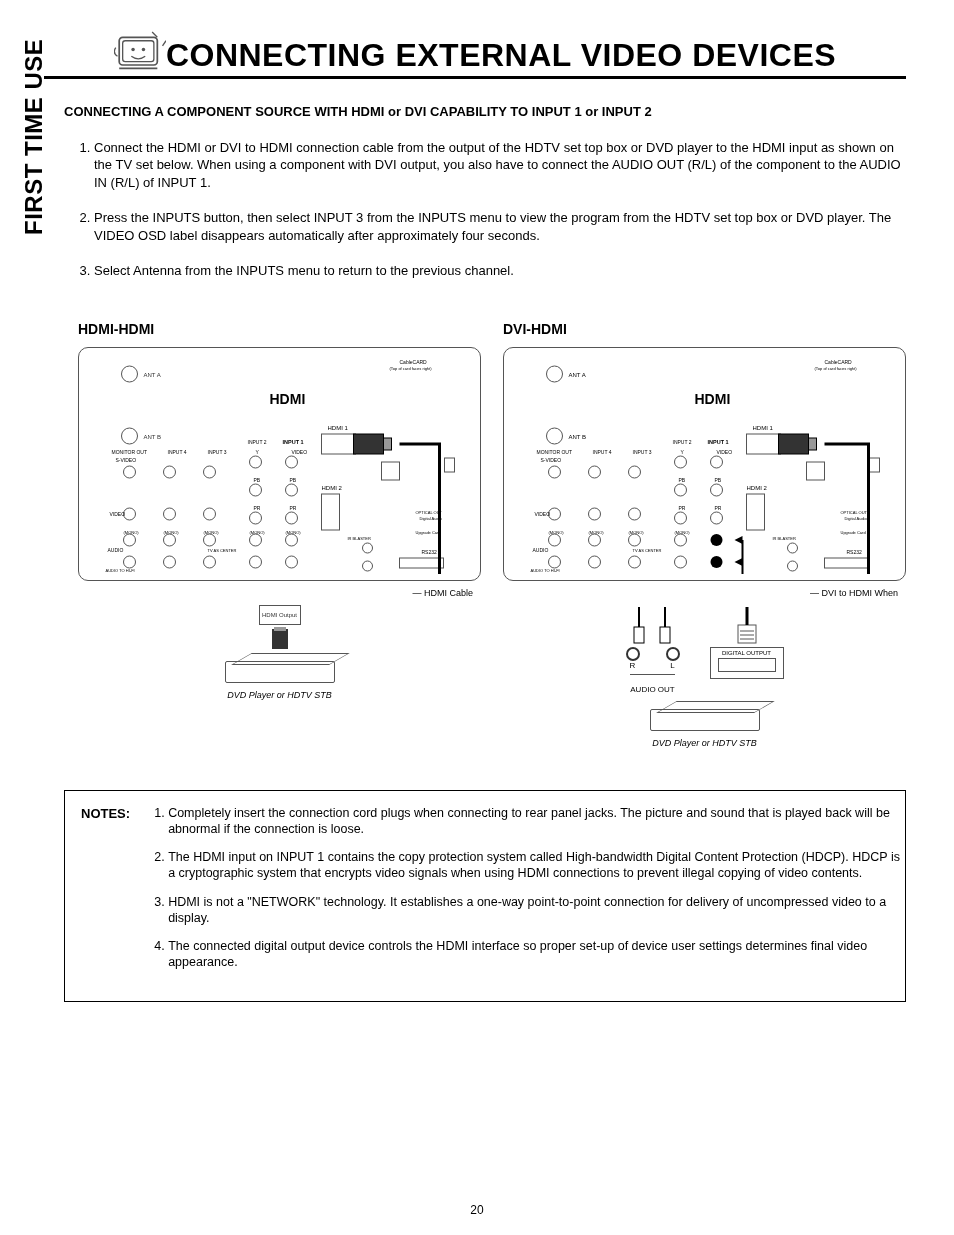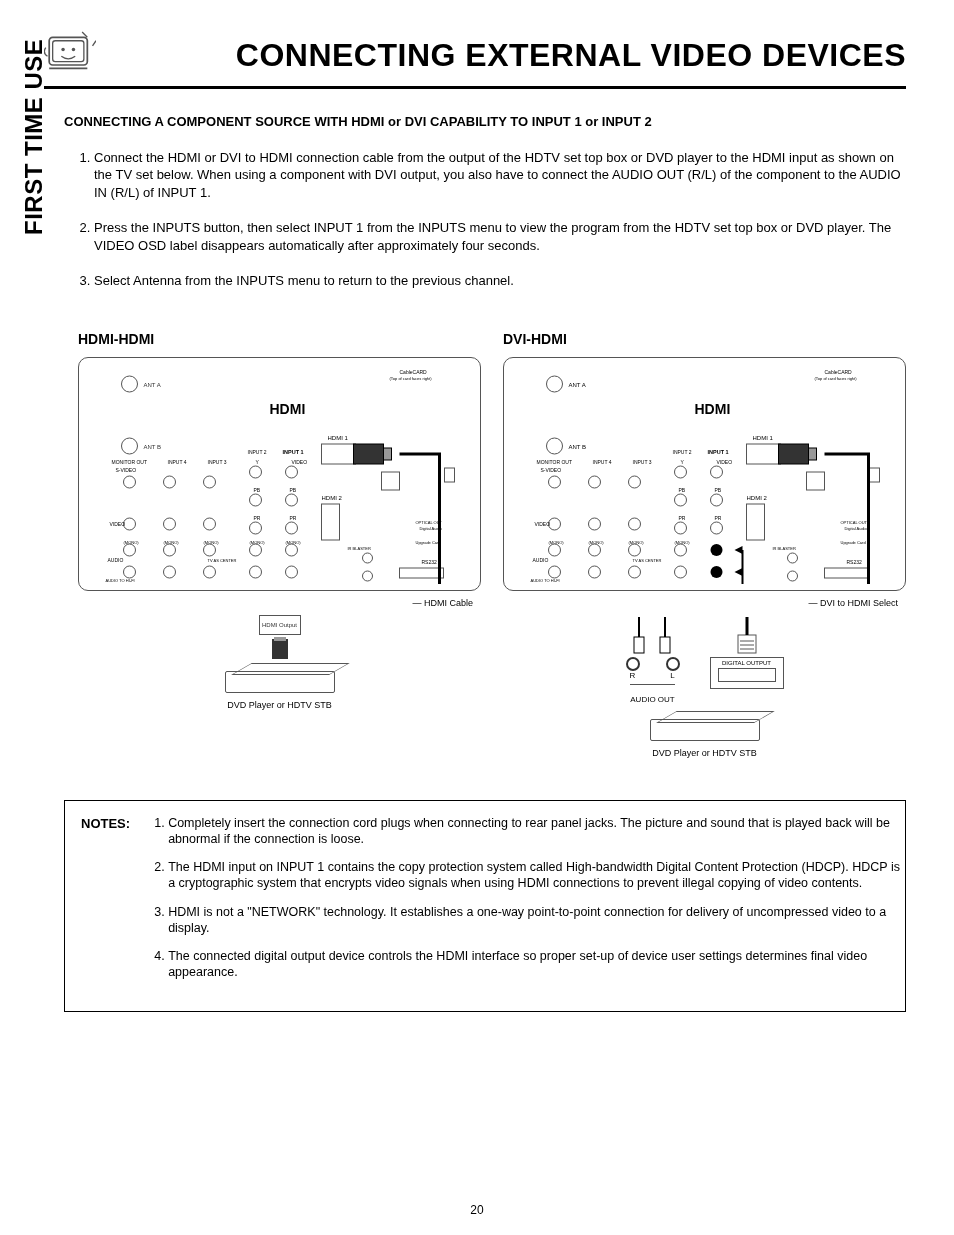--- a/index.html
+++ b/index.html
@@ -13,23 +13,23 @@
   .page {
     width: 954px;
     height: 1235px;
     position: relative;
     box-sizing: border-box;
     padding: 30px 48px 20px 44px;
   }
   .header-row {
     display: flex;
     align-items: flex-end;
-    justify-content: space-between;
+    justify-content: center;
     border-bottom: 3px solid #000;
-    padding-bottom: 12px;
+    padding-bottom: 2px;
     margin-bottom: 24px;
   }
   .title {
     font-size: 32px;
     font-weight: 700;
     font-family: Arial, Helvetica, sans-serif;
     letter-spacing: 0.5px;
   }
   .sidelabel {
     position: absolute;
@@ -78,21 +78,21 @@
     border-radius: 10px;
     height: 220px;
     position: relative;
     padding: 6px;
     font-size: 6px;
     color:#555;
     overflow:hidden;
   }
   .tiny-label { font-size:6px; color:#333; }
   .cable-label { font-size:9px; text-align:right; margin:6px 8px 6px 0;}
-  .device-label { font-size:9px; text-align:center; margin-top:4px;}
+  .device-label { font-size:9px; text-align:center; margin-top:4px;font-style:italic;}
   .notes-box {
     border: 1px solid #000;
     margin-top: 40px;
     padding: 14px 5px 18px 16px;
     display:flex;
     gap:18px;
   }
   .notes-label { font-weight:700; font-size:13px; white-space:nowrap; }
   ol.notes-list { margin:0; padding-left:20px; font-size:12.5px; line-height:1.3;}
   ol.notes-list li { margin-bottom:12px; }
@@ -152,21 +152,21 @@
   </div>
 
   <div class="sidelabel">FIRST TIME USE</div>
 
   <div class="content">
 
     <div class="section-heading">CONNECTING A COMPONENT SOURCE WITH HDMI or DVI CAPABILITY TO INPUT 1 or INPUT 2</div>
 
     <ol class="steps">
       <li>Connect the HDMI or DVI to HDMI connection cable from the output of the HDTV set top box or DVD player to the HDMI input as shown on the TV set below.  When using a component with DVI output, you also have to connect the AUDIO OUT (R/L) of the component to the AUDIO IN (R/L) of INPUT 1.</li>
-      <li>Press the INPUTS button, then select INPUT 1 from the INPUTS menu to view the program from the HDTV set top box or DVD player.  The VIDEO OSD label disappears automatically after approximately four seconds.</li>
+      <li>Press the INPUTS button, then select INPUT 3 from the INPUTS menu to view the program from the HDTV set top box or DVD player.  The VIDEO OSD label disappears automatically after approximately four seconds.</li>
       <li>Select Antenna from the INPUTS menu to return to the previous channel.</li>
     </ol>
 
     <div class="diagrams">
 
       <div class="diagram-col">
         <div class="diag-title">HDMI-HDMI</div>
         <div class="diag-box">
           <svg viewBox="0 0 360 220" width="100%" height="100%">
 
@@ -335,21 +335,21 @@
               <circle cx="268" cy="212" r="5" fill="none" stroke="#555"></circle>
             <text x="248" y="186" font-size="4">IR BLASTER</text>
             <text x="322" y="200" font-size="5">RS232</text>
             <rect x="300" y="204" width="44" height="10" fill="none" stroke="#555"></rect>
 
             <rect x="254" y="80" width="30" height="20" fill="#333" stroke="#000"></rect>
             <rect x="284" y="84" width="8" height="12" fill="#999" stroke="#000"></rect>
             <path d="M300 90 h44 v130" fill="none" stroke="#000" stroke-width="3"></path>
           </svg>
         </div>
-        <div class="cable-label">— <span>DVI to HDMI Select</span></div>
+        <div class="cable-label">— <span>DVI to HDMI When</span></div>
 
         <div style="display:flex;justify-content:center;gap:30px;align-items:flex-start;">
           <div class="vert-stack">
             <svg width="50" height="40">
               <g stroke="#000" fill="none">
                 <rect x="6" y="22" width="10" height="16"></rect>
                   <path d="M11 22 v-20" stroke-width="2"></path>
                 <rect x="32" y="22" width="10" height="16"></rect>
                   <path d="M37 22 v-20" stroke-width="2"></path>
               </g>

